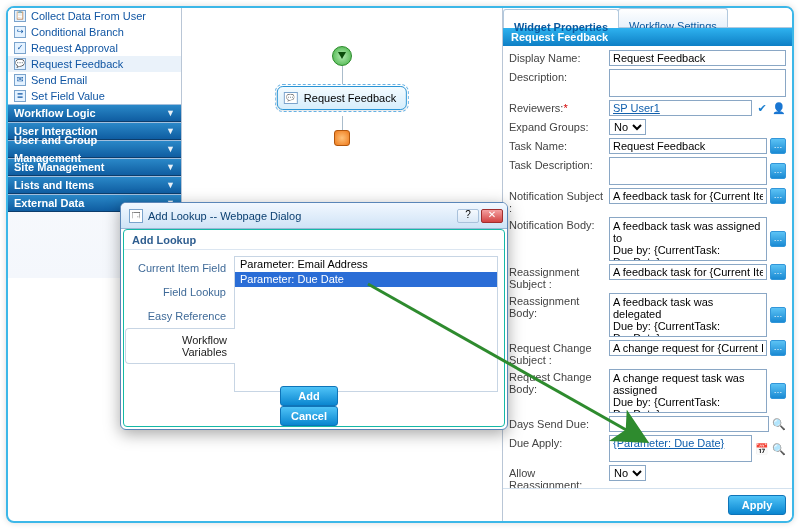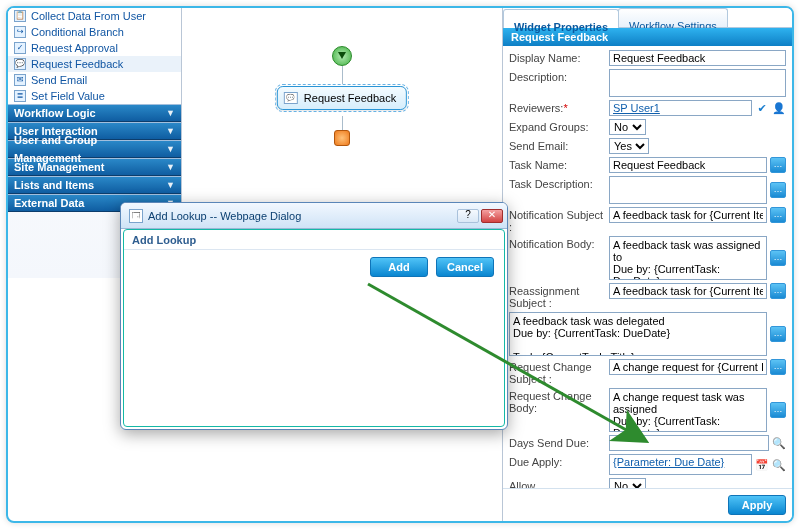--- a/index.html
+++ b/index.html
@@ -37,41 +37,41 @@
   .lbl{width:100px;color:#444;padding-top:2px;line-height:12px;}
   .req{color:#d40000;}
   .fld{flex:1;display:flex;align-items:center;gap:3px;}
   .txt,.txa,sel,select{border:1px solid #8aa7c5;background:#fff;font-size:11px;}
   .txt{height:16px;padding:0 3px;width:100%;}
   .txa{width:100%;height:28px;padding:2px 3px;resize:none;font-family:inherit;line-height:1.1;}
   .txa.tall{height:44px;}
   select{height:16px;}
   .iconBtn{width:16px;height:16px;border:1px solid #3296d9;border-radius:2px;background:linear-gradient(#5cc3f5,#1a8ad3);color:#fff;font-size:9px;line-height:12px;text-align:center;cursor:pointer;flex-shrink:0;}
   .plainIc{width:14px;height:14px;color:#1a7ecf;font-size:11px;line-height:14px;text-align:center;flex-shrink:0;}
-  .dueVal{color:#105fad;text-decoration:underline;background:#fff;border:1px solid #8aa7c5;height:21px;line-height:14px;padding:0 3px;flex:1;}
+  .dueVal{color:#105fad;text-decoration:underline;background:#fff;border:1px solid #8aa7c5;height:27px;line-height:14px;padding:0 3px;flex:1;}
   .applyBar{padding:6px;text-align:right;border-top:1px solid #d3e1ee;}
   .btn{display:inline-block;min-width:58px;text-align:center;height:20px;line-height:18px;color:#fff;border:1px solid #0f74b8;border-radius:3px;background:linear-gradient(#4fc3f7,#0a86d0);cursor:pointer;font-weight:bold;}
   
   
   .dialog{position:absolute;left:112px;top:194px;width:388px;height:228px;border:1px solid #5a86b8;border-radius:6px;box-shadow:0 4px 16px rgba(0,0,0,.35);background:#fff;overflow:hidden;z-index:50;}
   .dlgTitle{height:26px;background:linear-gradient(#f2f8ff,#cfe3f6);display:flex;align-items:center;padding:0 4px 0 8px;border-bottom:1px solid #9ab8d6;}
   .dlgTitle .ticon{width:14px;height:14px;border:1px solid #7aa3cc;background:#fff;font-size:8px;line-height:12px;text-align:center;margin-right:5px;}
   .dlgTitle .ttext{flex:1;color:#0b3f70;}
   .winBtn{width:22px;height:14px;margin-left:2px;border:1px solid #a9c1db;background:linear-gradient(#f5f9fe,#dae8f6);border-radius:2px;font-size:10px;line-height:10px;text-align:center;cursor:pointer;}
   .winBtn.close{background:linear-gradient(#f5a0a0,#d24343);color:#fff;border-color:#a12e2e;}
   .dlgInner{position:absolute;inset:26px 2px 2px 2px;border:1px solid #14b8a6;border-radius:4px;background:#fff;display:flex;flex-direction:column;}
   .dlgHead{height:20px;line-height:20px;padding:0 8px;color:#2f5e90;font-weight:bold;border-bottom:1px solid #dce6f1;}
   .dlgBody{flex:1;display:flex;}
   .dlgTabs{width:110px;display:flex;flex-direction:column;padding:6px 0;}
   .dlgTab{text-align:right;padding:5px 8px;color:#3f6a98;border:1px solid transparent;border-right:none;border-radius:4px 0 0 4px;cursor:pointer;}
   .dlgTab.active{border-color:#c7d5e4;background:#fff;color:#222;font-weight:500;position:relative;left:1px;}
   .dlgList{flex:1;margin:6px 6px 0 0;border:1px solid #c7d5e4;background:#fff;overflow:auto;}
   .dlgLi{height:15px;line-height:15px;padding:0 5px;cursor:pointer;}
   .dlgLi.sel{background:#2a6dd6;color:#fff;}
-  .dlgFoot{height:34px;display:flex;justify-content:flex-end;align-items:center;gap:8px;padding-right:10px;}
+  .dlgFoot{height:34px;display:flex;justify-content:flex-end;align-items:center;gap:0;padding-right:10px;flex-direction:column;}
   
   
   .arrow{position:absolute;z-index:60;pointer-events:none;}
 </style>
 </head>
 <body>
 
 <div class="frame">
 
   <div class="sidebar">
@@ -165,26 +165,20 @@
             <span class="plainIc">👤</span>
           </div>
         </div>
       <div class="row">
           <div class="lbl">Expand Groups:</div>
           <div class="fld">
             <select><option>No</option></select>
           </div>
         </div>
       <div class="row">
-          <div class="lbl">Send Email:</div>
-          <div class="fld">
-            <select><option>Yes</option></select>
-          </div>
-        </div>
-      <div class="row">
           <div class="lbl">Task Name:</div>
           <div class="fld">
             <input class="txt" value="Request Feedback" style="">
             <span class="iconBtn">…</span>
           </div>
         </div>
       <div class="row">
           <div class="lbl">Task Description:</div>
           <div class="fld">
             <textarea class="txa" style=""></textarea>
@@ -209,20 +203,21 @@
           </div>
         </div>
       <div class="row">
           <div class="lbl">Reassignment Subject :</div>
           <div class="fld">
             <input class="txt" value="A feedback task for {Current Item: Title}" style="">
             <span class="iconBtn">…</span>
           </div>
         </div>
       <div class="row">
+          <div class="lbl">Reassignment Body:</div>
           <div class="fld">
             <textarea class="txa tall" style="">A feedback task was delegated
 Due by: {CurrentTask: DueDate}
 
 Task: {CurrentTask: Title}</textarea>
             <span class="iconBtn">…</span>
           </div>
         </div>
       <div class="row">
           <div class="lbl">Request Change Subject :</div>
@@ -269,20 +264,32 @@
 
   <div class="dialog">
     <div class="dlgTitle">
       <span class="ticon">🗔</span>
       <span class="ttext">Add Lookup -- Webpage Dialog</span>
       <span class="winBtn">?</span>
       <span class="winBtn close">✕</span>
     </div>
     <div class="dlgInner">
       <div class="dlgHead">Add Lookup</div>
+      <div class="dlgBody">
+        <div class="dlgTabs">
+          <div class="dlgTab">Current Item Field</div>
+          <div class="dlgTab">Field Lookup</div>
+          <div class="dlgTab">Easy Reference</div>
+          <div class="dlgTab active">Workflow Variables</div>
+        </div>
+        <div class="dlgList">
+          <div class="dlgLi">Parameter: Email Address</div>
+          <div class="dlgLi sel">Parameter: Due Date</div>
+        </div>
+      </div>
       <div class="dlgFoot">
         <span class="btn">Add</span>
         <span class="btn">Cancel</span>
       </div>
     </div>
   </div>
 
   <svg class="arrow" style="left:0;top:0" width="790" height="520">
     <defs>
         <marker id="ah" markerWidth="12" markerHeight="12" refX="10" refY="6" orient="auto">

